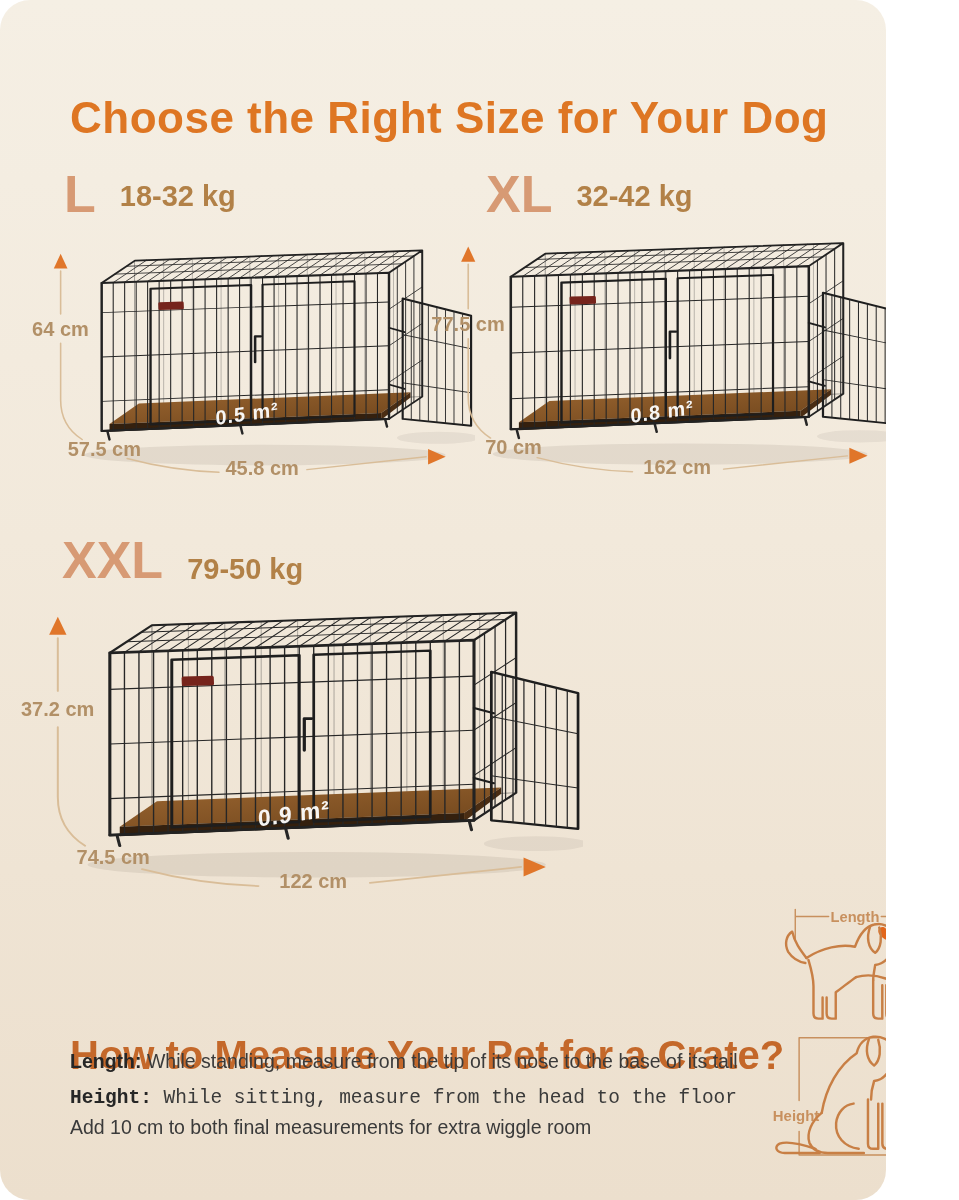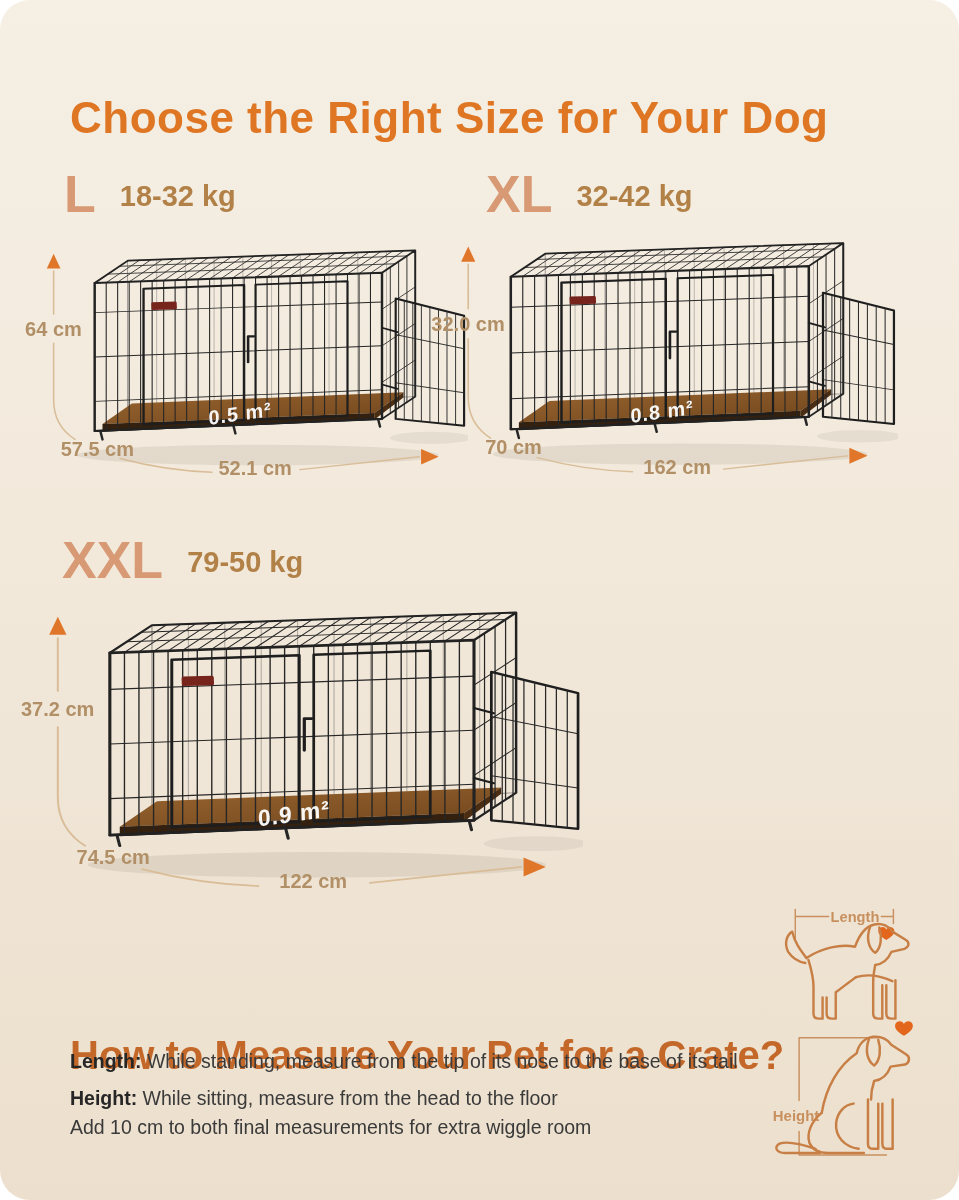--- a/index.html
+++ b/index.html
@@ -1,46 +1,46 @@
 <!DOCTYPE html>
 <html><head>
 <meta charset="utf-8">
 <style>
   html,body{margin:0;padding:0;background:#ffffff;}
   body{font-family:"Liberation Sans","DejaVu Sans",sans-serif;}
-  .canvas{position:relative;width:959px;height:1200px;background:#ffffff;overflow:hidden;}
+  .canvas{position:relative;width:886px;height:1200px;background:#ffffff;overflow:hidden;}
   .card{position:absolute;inset:0;border-radius:30px;
         background:linear-gradient(180deg,#f5efe4 0%,#f2e9db 45%,#ecdfcd 100%);}
   .page-title{position:absolute;left:70px;top:64px;font-size:44px;font-weight:800;
               color:#de7623;letter-spacing:.5px;white-space:nowrap;}
   .size-row{position:absolute;display:flex;align-items:center;gap:24px;}
   .size-row.l{left:64px;top:168px;}
   .size-row.xl{left:486px;top:168px;}
-  .size-row.xxl{left:62px;top:534px;}
+  .size-row.xxl{left:62px;top:534px;align-items:flex-end;}
   .size-letter{font-size:52px;line-height:1;font-weight:800;color:#d79a74;}
   .weight{font-size:29px;font-weight:600;color:#b28147;padding-top:4px;}
   .crate-block{position:absolute;}
-  .crate-block.size-l{left:38px;top:228px;width:430px;height:258px;}
+  .crate-block.size-l{left:45px;top:228px;width:430px;height:258px;}
   .crate-block.size-xl{left:452px;top:220px;width:446px;height:266px;}
   .crate-block.size-xxl{left:38px;top:585px;width:545px;height:318px;}
   .crate-art{position:absolute;inset:0;width:100%;height:100%;}
   .dim{position:absolute;font-size:20px;font-weight:600;color:#b29067;white-space:nowrap;
        transform:translate(-50%,-50%);}
   .dim-height{left:3.6%;top:39%;}
   .dim-depth{left:13.8%;top:85.5%;}
   .dim-width{left:50.5%;top:93%;}
   .area{position:absolute;left:47%;top:72%;font-size:20px;font-weight:700;color:#ffffff;
         white-space:nowrap;transform:translate(-50%,-50%) rotate(-8deg) skewX(-6deg);
         letter-spacing:1px;opacity:.95;}
   .size-xxl .area{font-size:23px;}
   .measure-title{position:absolute;left:70px;top:1000px;font-size:40px;font-weight:800;
                  color:#c4682a;white-space:nowrap;}
   .measure-text{position:absolute;left:70px;top:1048px;font-size:19.5px;color:#3a3a3a;}
   .measure-text p{margin:0 4px 11px 0;white-space:nowrap;line-height:1.35;}
-  .measure-text p.tight{margin-bottom:2px;}
+  .measure-text p.tight{margin-bottom:2px;font-family:Liberation Mono, monospace;}
   .bold-label{font-weight:700;color:#262626;}
   .dog-standing{position:absolute;left:772px;top:893px;width:172px;height:142px;}
   .dog-sitting{position:absolute;left:758px;top:1012px;width:185px;height:175px;}
   .bracket-label{font-size:14.5px;font-weight:600;fill:#c8905e;
                  font-family:"Liberation Sans","DejaVu Sans",sans-serif;}
   .hidden-defs{position:absolute;width:0;height:0;overflow:hidden;}
 </style>
 </head>
 <body>
 
@@ -115,29 +115,29 @@
     <span class="size-letter">XXL</span>
     <span class="weight">79-50 kg</span>
   </div>
 
   <div class="crate-block size-l">
     <svg class="crate-art" viewBox="0 0 440 300" preserveAspectRatio="none">
         <use href="#crate-symbol"></use>
       </svg>
     <span class="dim dim-height">64 cm</span>
     <span class="dim dim-depth">57.5 cm</span>
-    <span class="dim dim-width">52.1 cm</span>
+    <span class="dim dim-width">45.8 cm</span>
     <span class="area">0.5 m²</span>
   </div>
 
   <div class="crate-block size-xl">
     <svg class="crate-art" viewBox="0 0 440 300" preserveAspectRatio="none">
         <use href="#crate-symbol"></use>
       </svg>
-    <span class="dim dim-height">32.0 cm</span>
+    <span class="dim dim-height">77.5 cm</span>
     <span class="dim dim-depth">70 cm</span>
     <span class="dim dim-width">162 cm</span>
     <span class="area">0.8 m²</span>
   </div>
 
   <div class="crate-block size-xxl">
     <svg class="crate-art" viewBox="0 0 440 300" preserveAspectRatio="none">
         <use href="#crate-symbol"></use>
       </svg>
     <span class="dim dim-height">37.2 cm</span>

